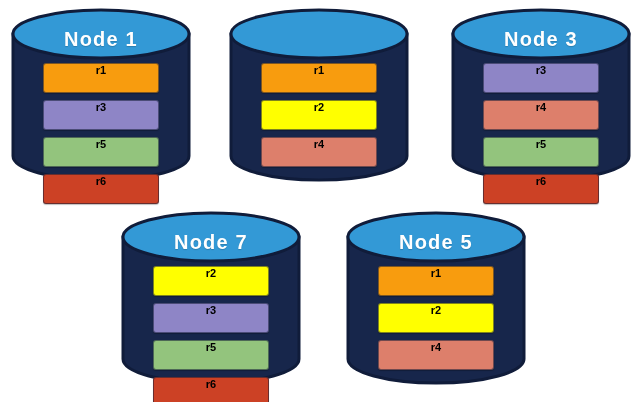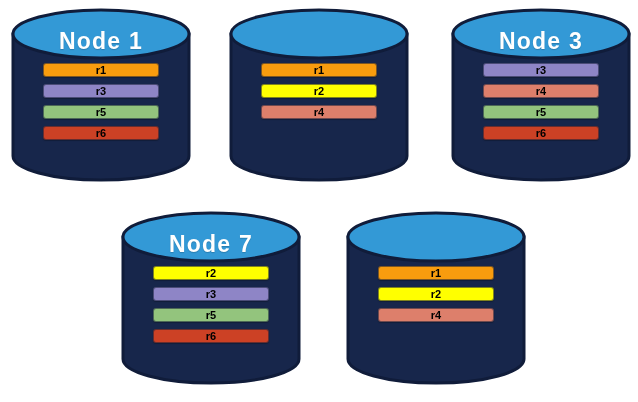--- a/index.html
+++ b/index.html
@@ -34,36 +34,36 @@
     height: 180px;
     display: block;
   }
   .node-title {
     position: absolute;
     left: 0;
     top: 22px;
     width: 182px;
     text-align: center;
     color: #ffffff;
-    font-size: 23px;
+    font-size: 20px;
     font-weight: bold;
     letter-spacing: 1.2px;
     font-family: "Liberation Sans", sans-serif;
     text-shadow: 0 1px 1px rgba(0,0,0,0.18);
     pointer-events: none;
   }
   .replica-stack {
     position: absolute;
     left: 33px;
     top: 57px;
     width: 116px;
   }
   .replica-bar {
     position: relative;
-    height: 14px;
+    height: 30px;
     margin-bottom: 7px;
     border-radius: 3px;
     border: 1px solid rgba(20,30,55,0.55);
     box-sizing: border-box;
     box-shadow: 0 1px 1px rgba(0,0,0,0.25);
   }
   .replica-label {
     position: absolute;
     left: 0;
     top: 0;
@@ -159,20 +159,21 @@
         <div class="replica-bar" style="background: rgb(204, 65, 37);">
           <span class="replica-label">r6</span>
         </div>
       </div>
     </div>
     <div class="node" style="left: 345px; top: 209px;">
       <svg class="node-svg" viewBox="0 0 182 180">
         <path d="M3,28 L3,150 A88,24 0 0,0 179,150 L179,28 Z" fill="#17264b" stroke="#101c3a" stroke-width="3"></path>
         <ellipse cx="91" cy="28" rx="88" ry="24" fill="#3399d6" stroke="#101c3a" stroke-width="3"></ellipse>
       </svg>
+      <div class="node-title">Node  5</div>
       <div class="replica-stack">
         <div class="replica-bar" style="background: rgb(248, 156, 14);">
           <span class="replica-label">r1</span>
         </div>
         <div class="replica-bar" style="background: rgb(255, 255, 0);">
           <span class="replica-label">r2</span>
         </div>
         <div class="replica-bar" style="background: rgb(221, 127, 107);">
           <span class="replica-label">r4</span>
         </div>

